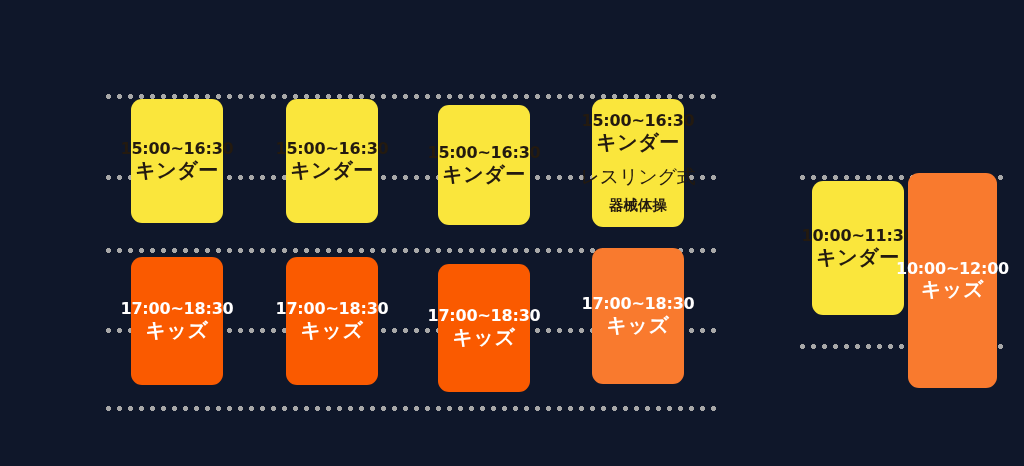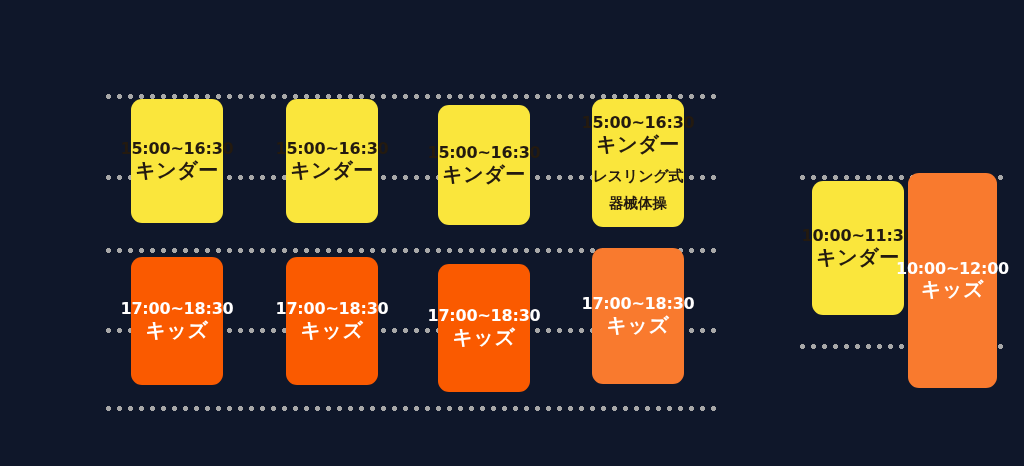--- a/index.html
+++ b/index.html
@@ -49,22 +49,22 @@
     font-weight: 700;
     letter-spacing: -0.2px;
   }
   .card .name {
     font-size: 20px;
     font-weight: 700;
     letter-spacing: 0.5px;
     margin-top: 2px;
   }
   .card .sub1 {
-    font-size: 15px;
-    font-weight: 700;
+    font-size: 19px;
+    font-weight: 400;
     letter-spacing: -0.2px;
     margin-top: 15px;
   }
   .card .sub2 {
     font-size: 14.5px;
     font-weight: 700;
     letter-spacing: 0px;
     margin-top: 11px;
   }
 </style>

